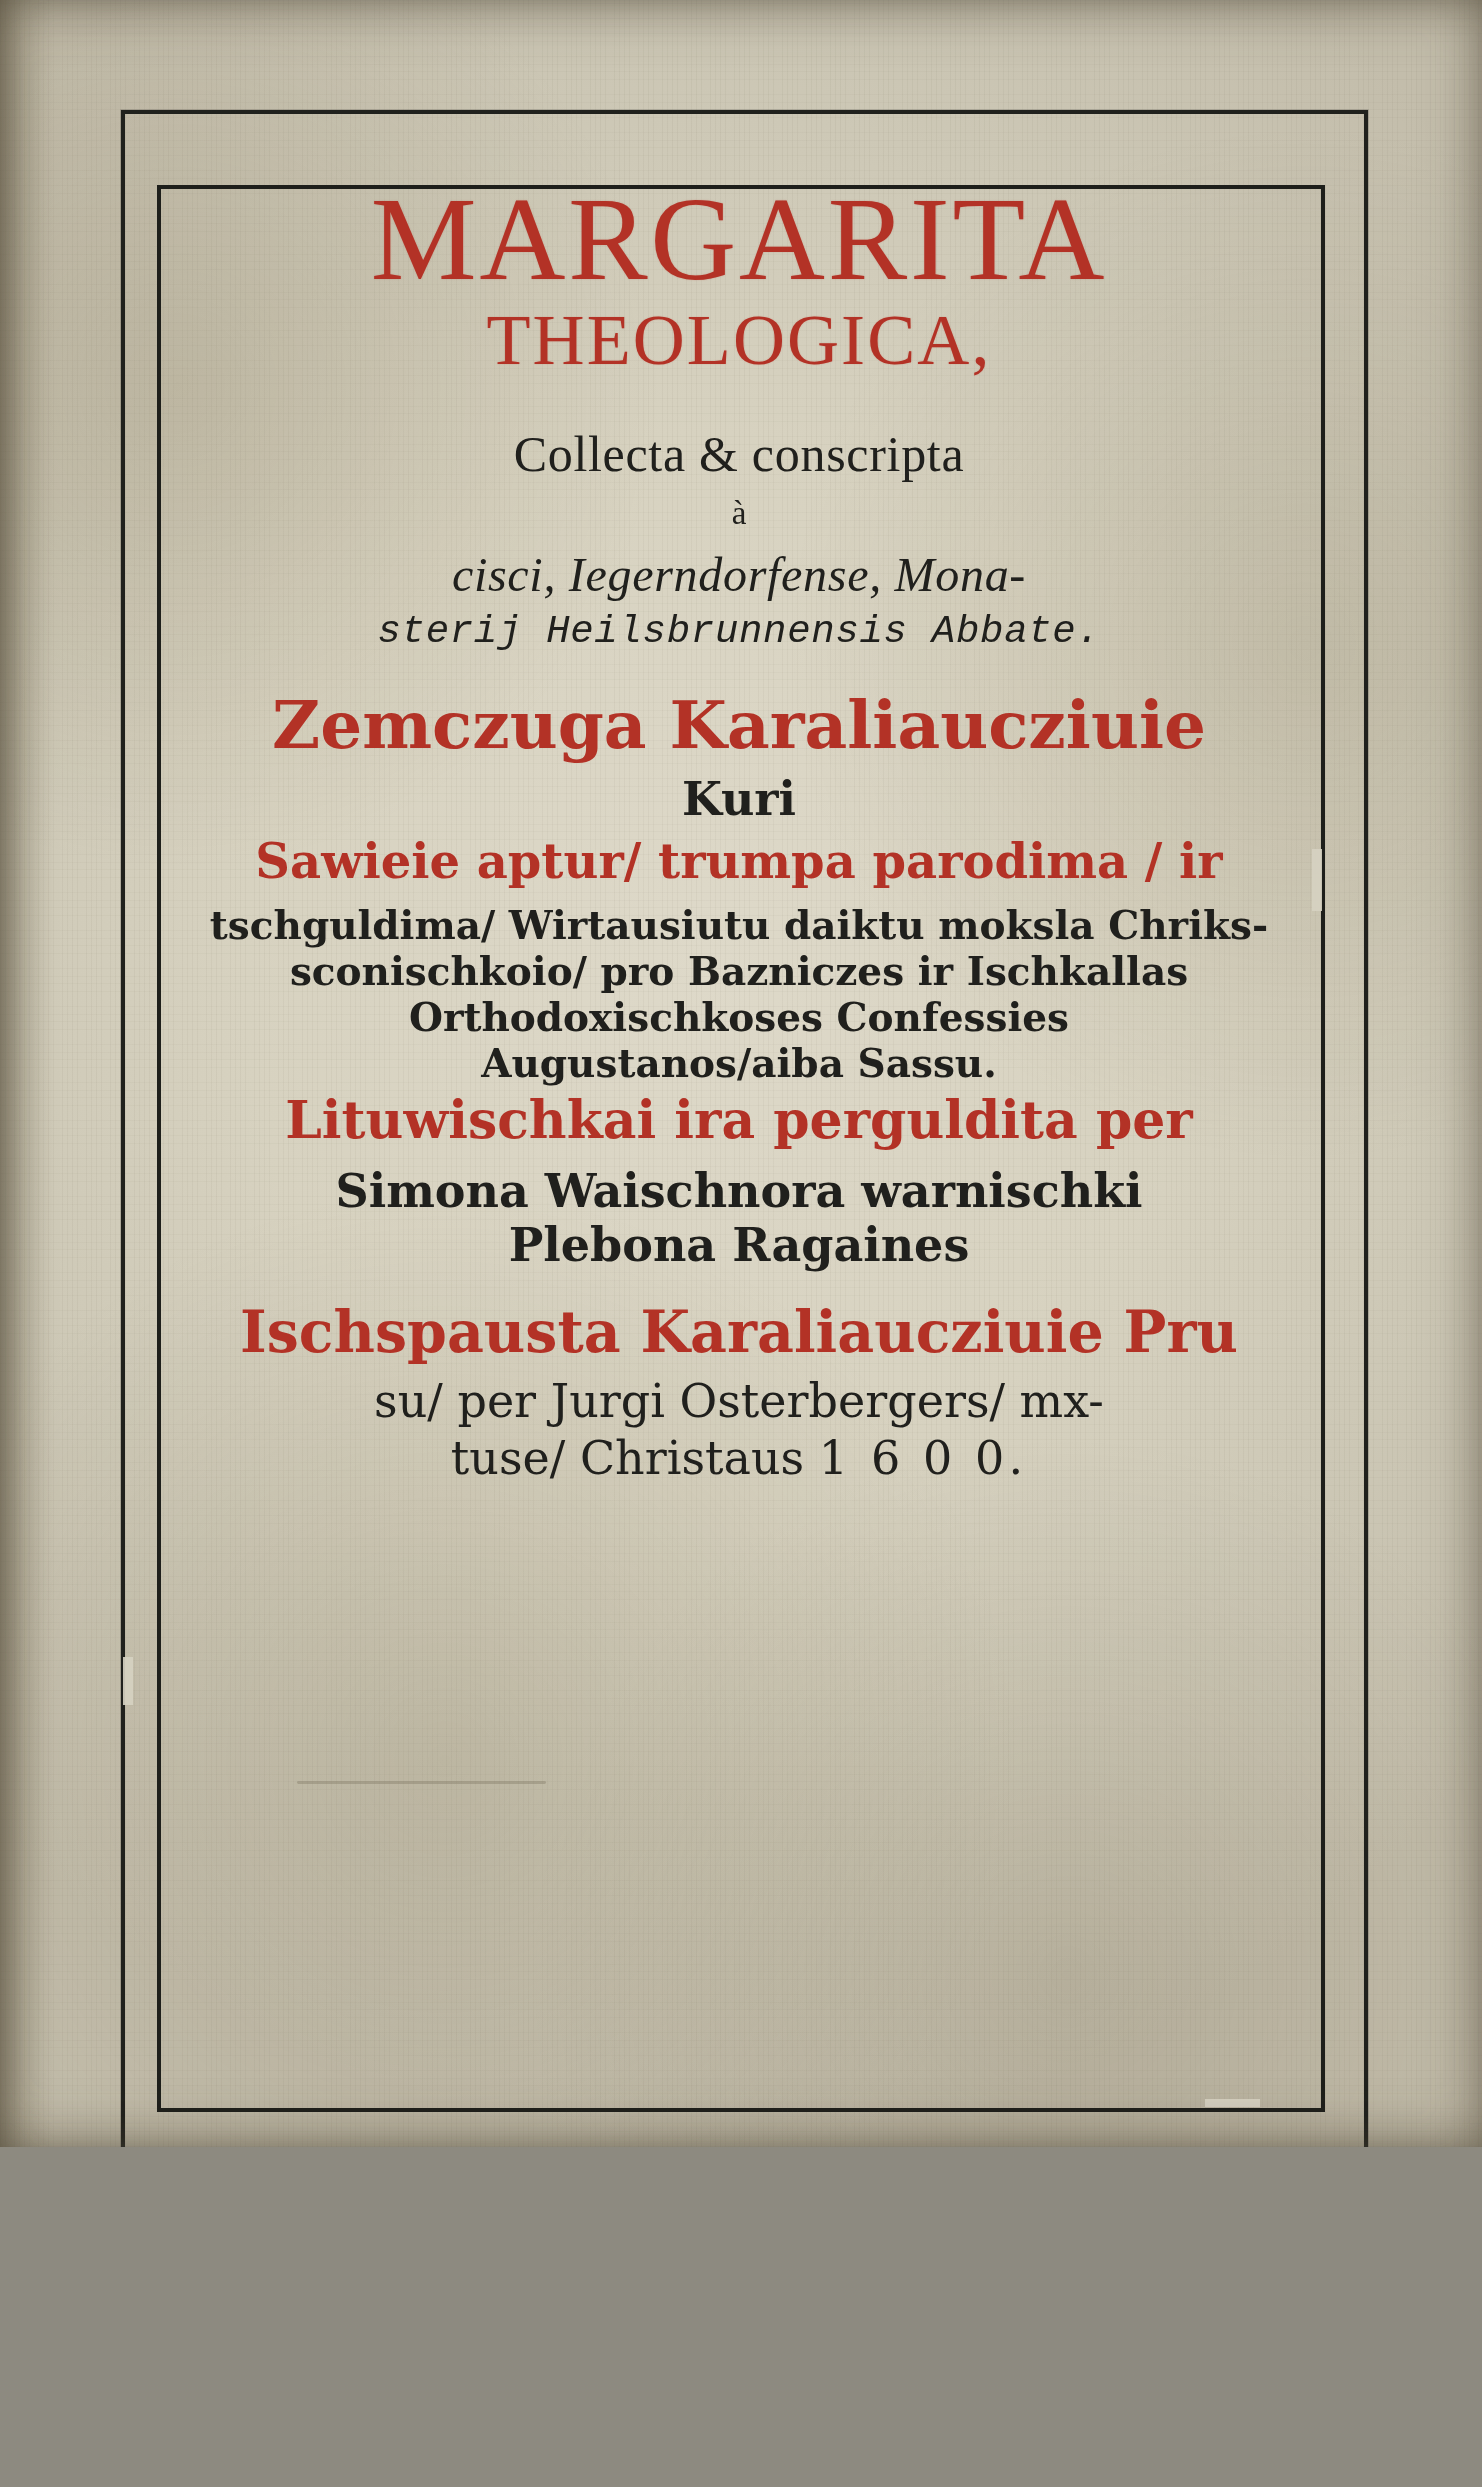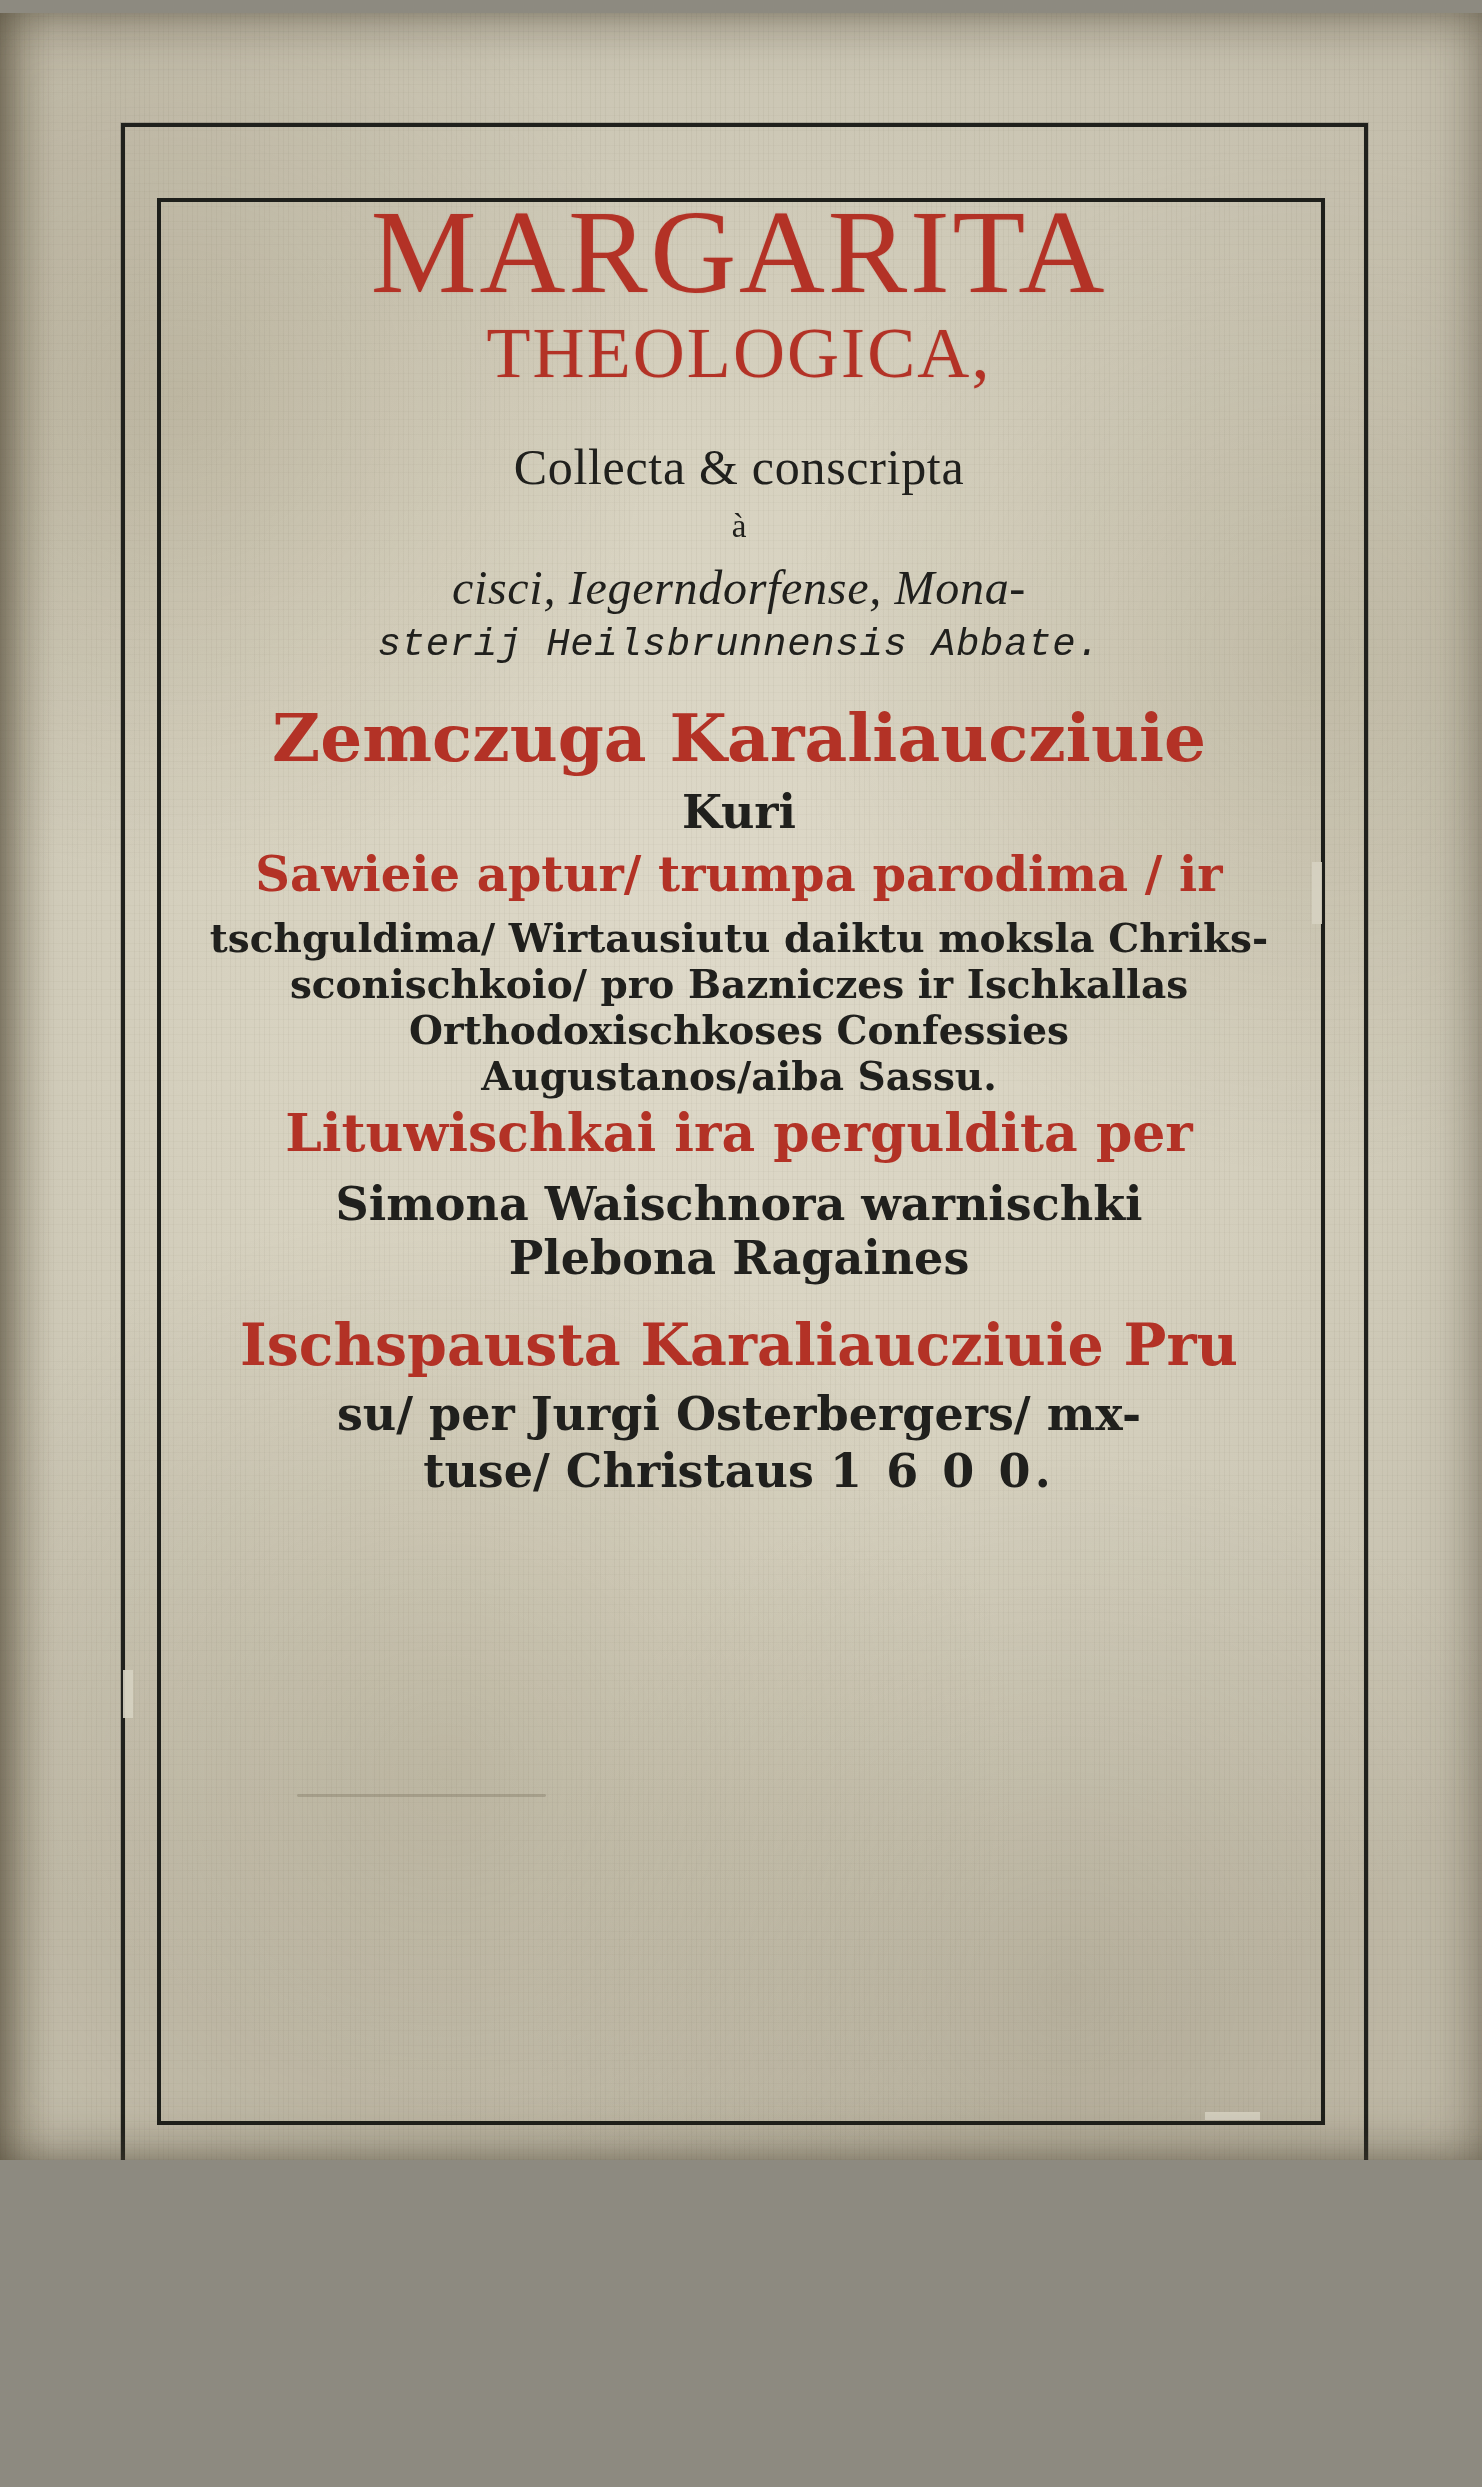--- a/index.html
+++ b/index.html
@@ -14,21 +14,20 @@
   }
 
   
   .page {
     position: relative;
     width: 1483px;
     height: 2147px;
     background:
       radial-gradient(ellipse 70% 55% at 48% 45%, #ded9c9 0%, #d7d2c0 45%, #cdc8b6 72%, #c3bdab 100%);
     overflow: hidden;
-    margin-top: 13px;
   }
   
   .paper-texture {
     position: absolute;
     inset: 0;
     pointer-events: none;
     background-image:
       repeating-linear-gradient(90deg, rgba(120,112,92,0.055) 0px, rgba(120,112,92,0.055) 0.7px, rgba(255,255,255,0) 0.7px, rgba(255,255,255,0) 4.8px),
       repeating-linear-gradient(0deg, rgba(120,112,92,0.035) 0px, rgba(120,112,92,0.035) 0.7px, rgba(255,255,255,0) 0.7px, rgba(255,255,255,0) 7.6px),
       radial-gradient(circle at 12% 18%, rgba(160,148,120,0.22) 0%, rgba(160,148,120,0) 22%),
@@ -201,21 +200,21 @@
   .t-imprint-red {
     font-family: "DejaVu Serif", serif;
     font-size: 57px;
     font-weight: 700;
     margin-top: 30px;
     line-height: 1.05;
   }
   .t-imprint {
     font-family: "DejaVu Serif", serif;
     font-size: 46px;
-    font-weight: 700;
+    font-weight: 400;
     margin-top: 14px;
     line-height: 1.16;
     text-align: center;
   }
   .year {
     letter-spacing: 4.1px;
   }
 
   
   .shelfmark {

